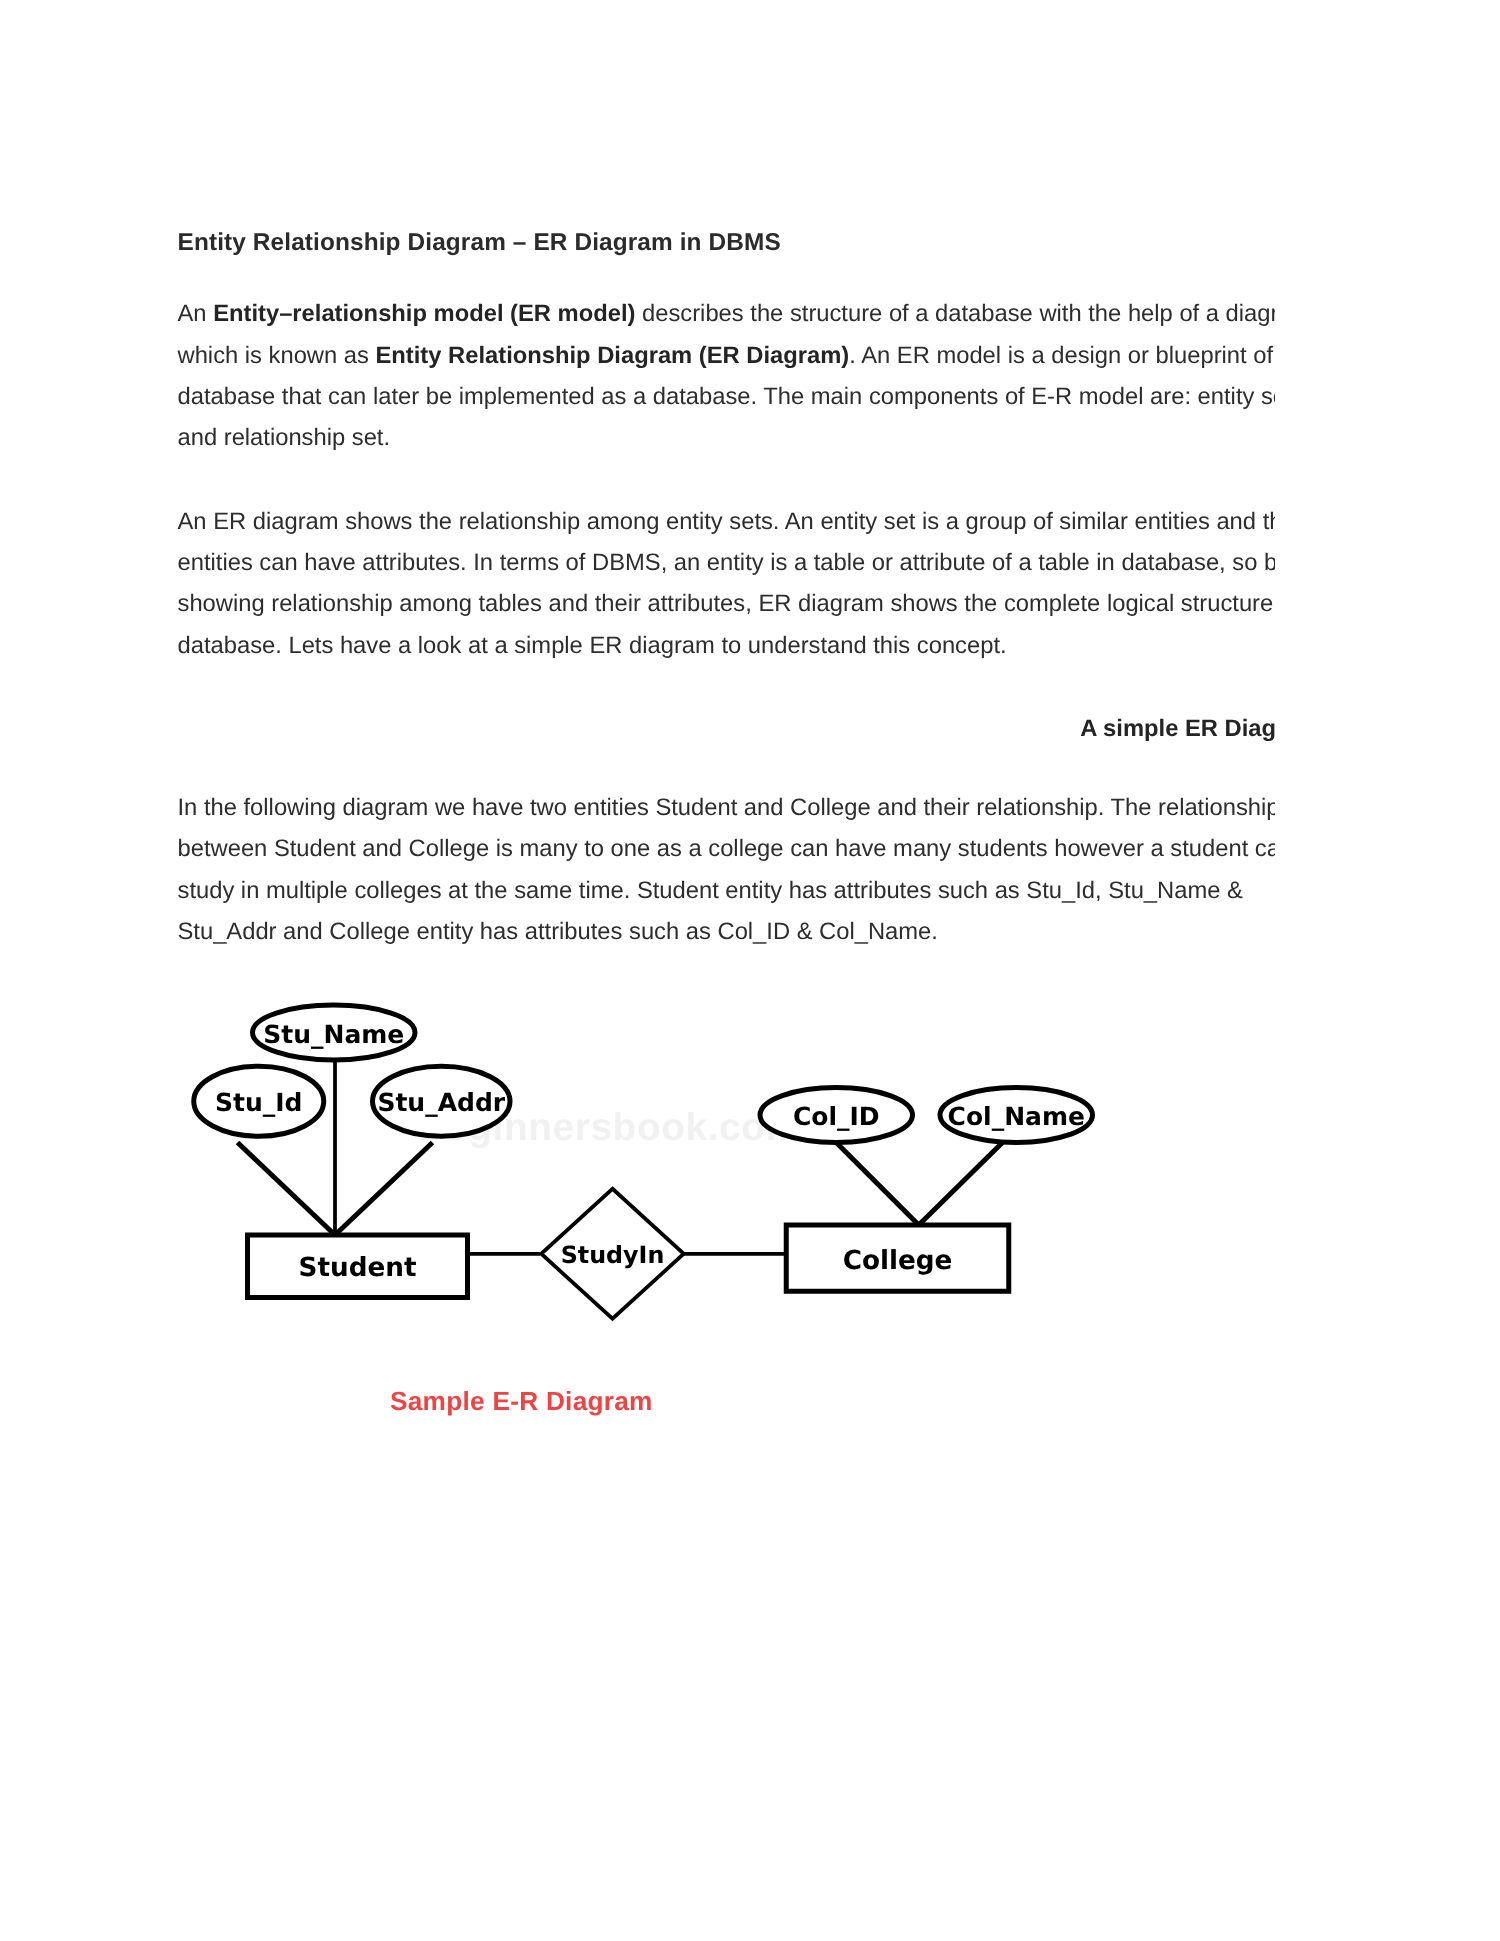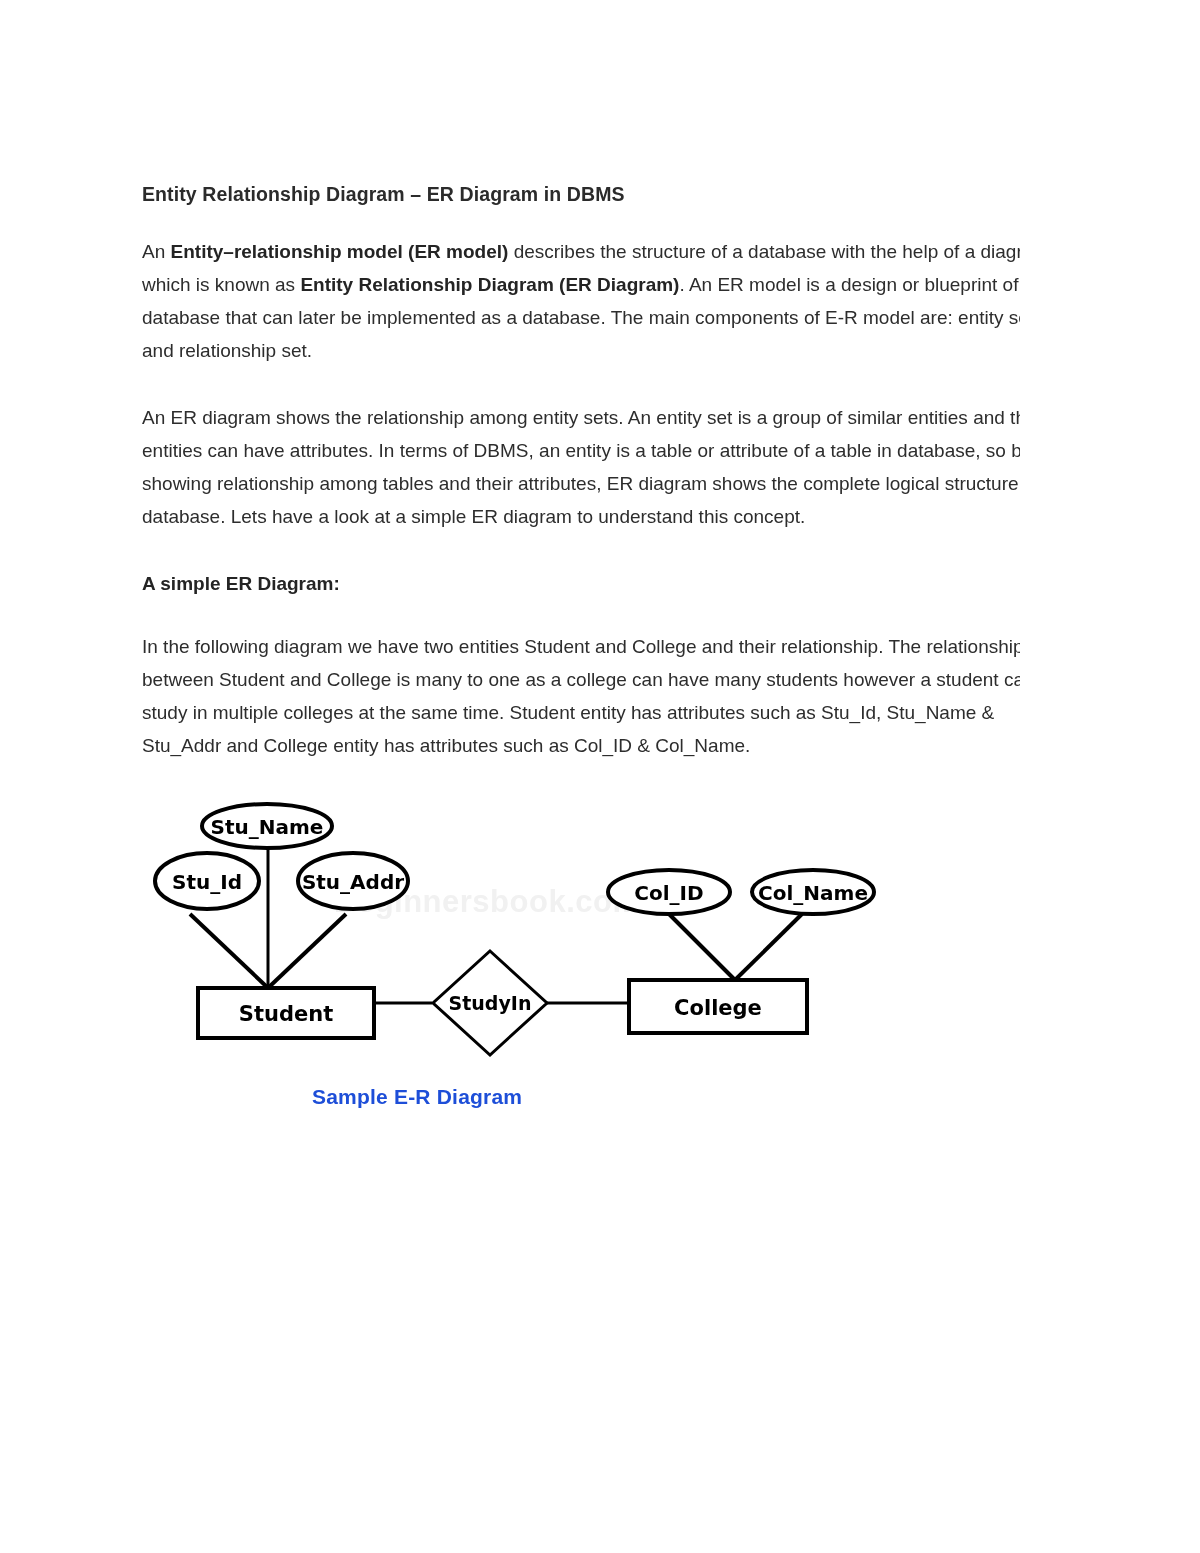--- a/index.html
+++ b/index.html
@@ -48,20 +48,21 @@
   p.para {
     font-size: 19px;
     line-height: 33px;
     color: #2d2d2d;
     margin: 0 0 34px 0;
     text-align: left;
   }
   p.para b, .sub-head {
     font-weight: bold;
     color: #242424;
+    text-align: right;
   }
   .sub-head {
     font-size: 19px;
     line-height: 33px;
     margin: 0 0 34px 0;
   }
   .sub-head.tight {
     margin-bottom: 30px;
   }
   
@@ -82,24 +83,24 @@
     top: 88px;
     font-size: 31px;
     font-weight: bold;
     color: #f1f1f1;
     letter-spacing: 0.5px;
     user-select: none;
   }
   .er-caption {
     position: absolute;
     left: 170px;
-    top: 289px;
+    top: 314px;
     font-size: 21px;
     font-weight: bold;
-    color: #1d4ed8;
+    color: #ef4444;
     letter-spacing: 0.2px;
   }
   .shape-label {
     font-family: "DejaVu Sans", sans-serif;
     font-weight: bold;
     fill: #000000;
   }
   .closing {
     position: absolute;
     left: 142px;

